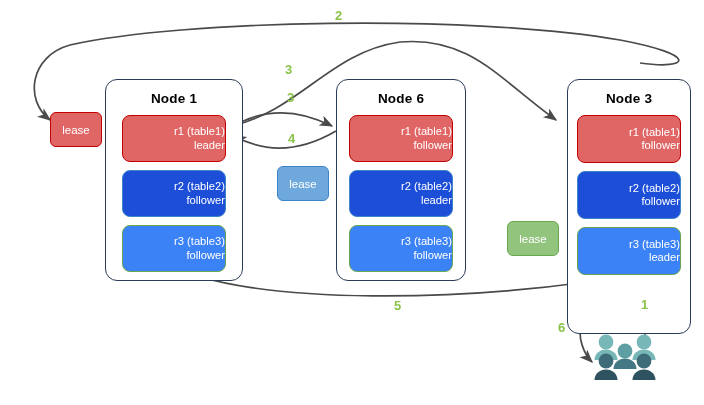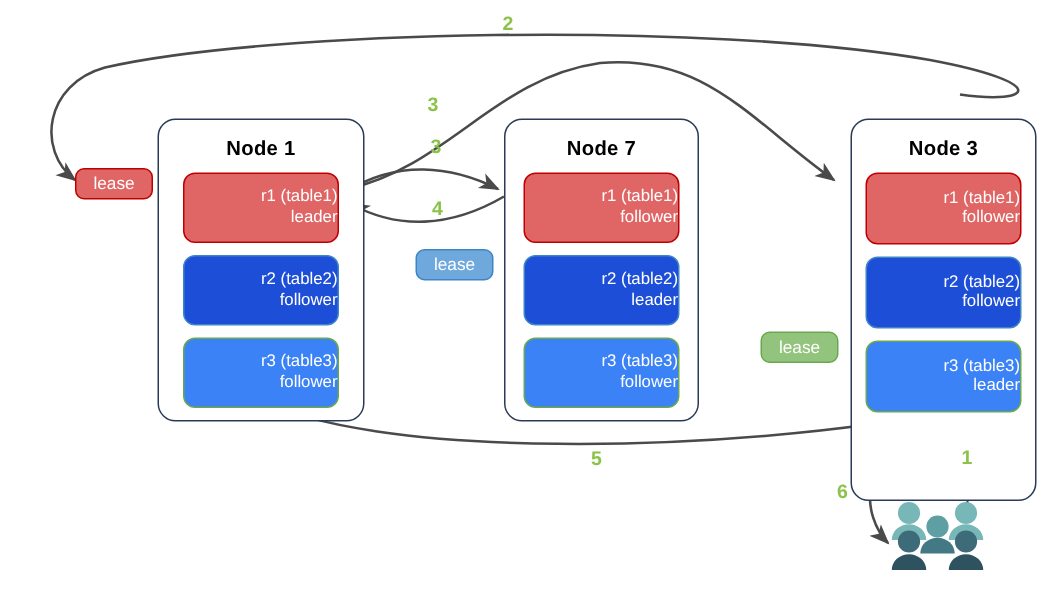--- a/index.html
+++ b/index.html
@@ -63,21 +63,21 @@
 
   .lease {
     position: absolute;
     box-sizing: border-box;
     border-radius: 6px;
     display: flex;
     align-items: center;
     justify-content: center;
     color: #ffffff;
     font-size: 11.5px;
-    height: 21px;
+    height: 35px;
   }
   .lease.red   { background: #e06666; border: 1.5px solid #c00000; }
   .lease.blue  { background: #6fa8dc; border: 1.5px solid #3d85c6; }
   .lease.green { background: #93c47d; border: 1.5px solid #6aa84f; }
 
   .step-label {
     position: absolute;
     color: #8bc34a;
     font-size: 13px;
     font-weight: bold;
@@ -129,21 +129,21 @@
       <span>r2 (table2)</span>
       <span>follower</span>
     </div>
     <div class="replica green">
       <span>r3 (table3)</span>
       <span>follower</span>
     </div>
   </div>
 
   <div class="node-box" style="left:336px; top:63px; width:130px; height:202px;">
-    <div class="node-title">Node 7</div>
+    <div class="node-title">Node 6</div>
     <div class="replica red">
       <span>r1 (table1)</span>
       <span>follower</span>
     </div>
     <div class="replica blue">
       <span>r2 (table2)</span>
       <span>leader</span>
     </div>
     <div class="replica green">
       <span>r3 (table3)</span>

